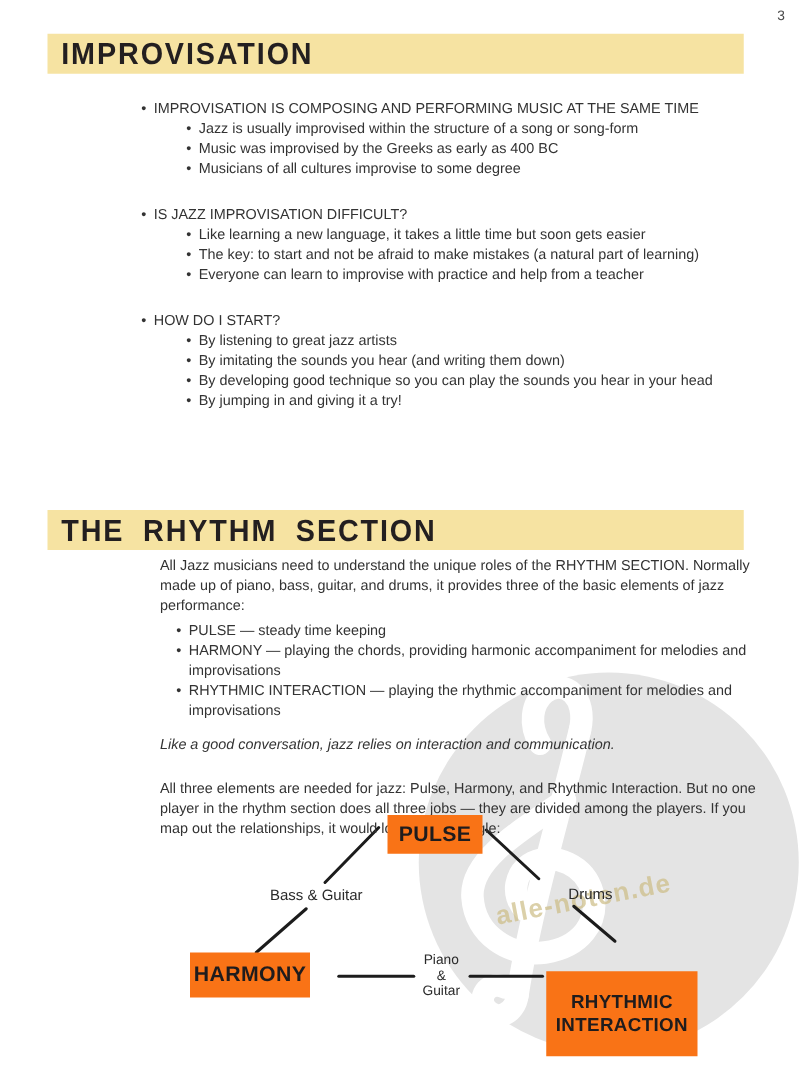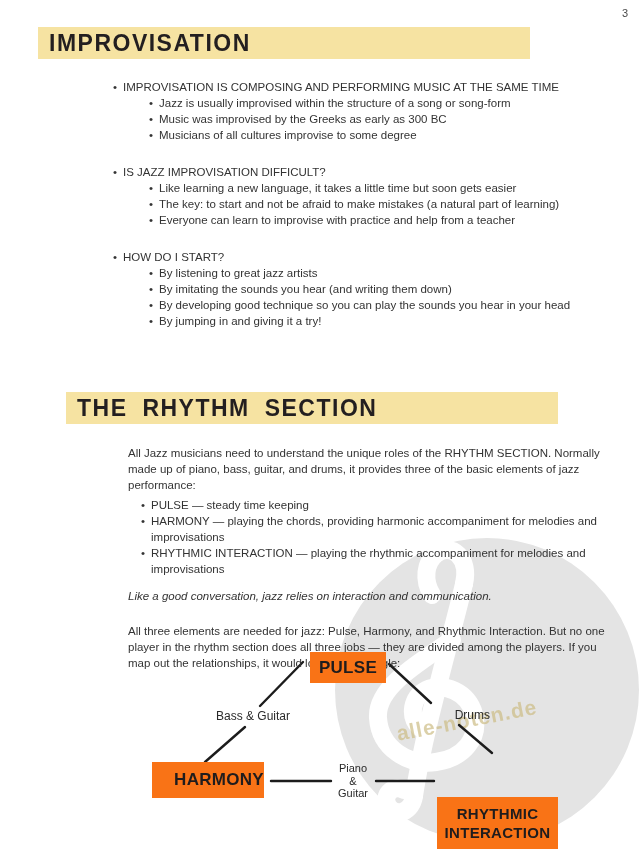--- a/index.html
+++ b/index.html
@@ -4,29 +4,29 @@
 <style>
   html,body{margin:0;padding:0;background:#ffffff;}
   .page{
     position:relative;width:640px;height:853px;background:#ffffff;
     font-family:"Liberation Sans",sans-serif;color:#333333;overflow:hidden;
   }
   .page-number{
     position:absolute;top:7px;right:12px;font-size:11px;color:#4a4a4a;z-index:3;
   }
   .banner{
-    position:absolute;left:38px;width:492px;height:32px;background:#f6e3a2;
+    position:absolute;left:38px;width:557px;height:32px;background:#f6e3a2;
     display:flex;align-items:center;padding-left:11px;box-sizing:border-box;z-index:2;
   }
   .banner .banner-text{
     font-weight:bold;font-size:23px;color:#231f20;letter-spacing:1.5px;
     word-spacing:7px;transform:scaleY(1.06);transform-origin:left center;white-space:nowrap;
   }
   .banner-improv{top:27px;}
-  .banner-rhythm{top:392px;margin-left:28px;}
+  .banner-rhythm{top:408px;}
 
   .improv-content{position:absolute;left:113px;top:79px;width:505px;z-index:2;}
   .group{margin-bottom:21px;}
   .li{position:relative;padding-left:10px;font-size:11.5px;line-height:16px;color:#333;}
   .li::before{content:"\2022";position:absolute;left:0;top:0;}
   .li.sub{margin-left:36px;}
 
   .rhythm-content{position:absolute;left:128px;top:445px;width:494px;z-index:2;}
   .para{font-size:11.5px;line-height:16px;color:#333;}
   .elements-list{margin-top:4px;margin-left:13px;}
@@ -41,22 +41,22 @@
     font-size:21px;font-weight:bold;letter-spacing:1px;color:#cdbd85;opacity:0.7;
     transform:rotate(-11deg);transform-origin:left center;white-space:nowrap;
   }
 
   .node{
     position:absolute;background:#f97316;color:#1f1c1d;font-weight:bold;
     display:flex;flex-direction:column;align-items:center;justify-content:center;
     text-align:center;z-index:2;letter-spacing:0.3px;
   }
   .node-pulse{left:310px;top:652px;width:76px;height:31px;font-size:17px;}
-  .node-harmony{left:152px;top:762px;width:112px;height:36px;font-size:17px;align-items:flex-end;}
-  .node-rhythmic{left:437px;top:797px;width:121px;height:52px;font-size:15px;line-height:19px;}
+  .node-harmony{left:152px;top:762px;width:96px;height:36px;font-size:17px;}
+  .node-rhythmic{left:437px;top:777px;width:121px;height:68px;font-size:15px;line-height:19px;}
 
   .edge-label{position:absolute;font-size:12px;color:#2a2a2a;text-align:center;z-index:2;}
   .label-bass{left:198px;top:709px;width:110px;}
   .label-drums{left:410px;top:708px;width:80px;text-align:right;}
   .label-piano{left:321px;top:762px;width:64px;font-size:11px;line-height:12.5px;}
 </style>
 </head>
 <body>
 
 <div class="page">
@@ -75,21 +75,21 @@
   <div class="page-number">3</div>
 
   <div class="banner banner-improv">
     <span class="banner-text">IMPROVISATION</span>
   </div>
 
   <div class="improv-content">
     <div class="group">
       <div class="li main">IMPROVISATION IS COMPOSING AND PERFORMING MUSIC AT THE SAME TIME</div>
       <div class="li sub">Jazz is usually improvised within the structure of a song or song-form</div>
-      <div class="li sub">Music was improvised by the Greeks as early as 300 BC</div>
+      <div class="li sub">Music was improvised by the Greeks as early as 400 BC</div>
       <div class="li sub">Musicians of all cultures improvise to some degree</div>
     </div>
     <div class="group">
       <div class="li main">IS JAZZ IMPROVISATION DIFFICULT?</div>
       <div class="li sub">Like learning a new language, it takes a little time but soon gets easier</div>
       <div class="li sub">The key: to start and not be afraid to make mistakes (a natural part of learning)</div>
       <div class="li sub">Everyone can learn to improvise with practice and help from a teacher</div>
     </div>
     <div class="group">
       <div class="li main">HOW DO I START?</div>

